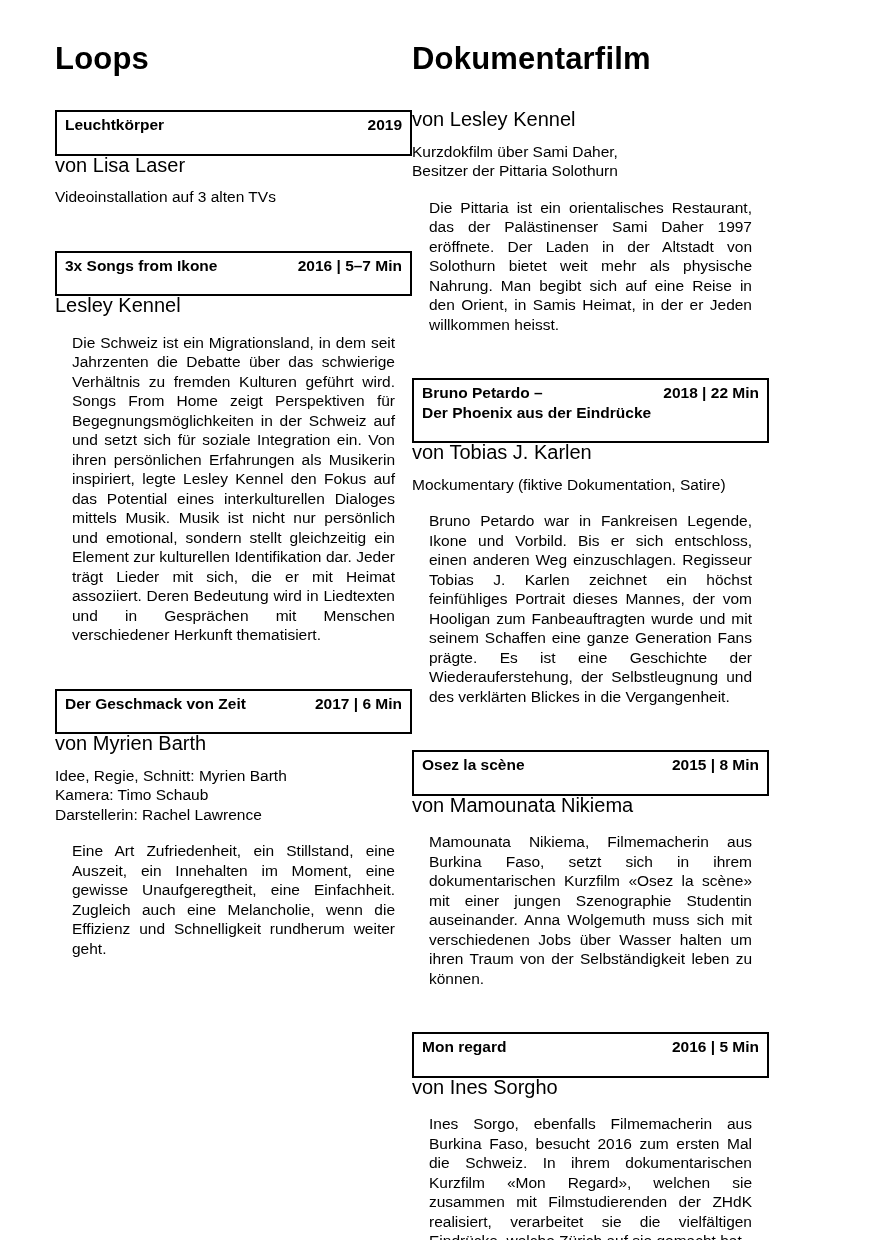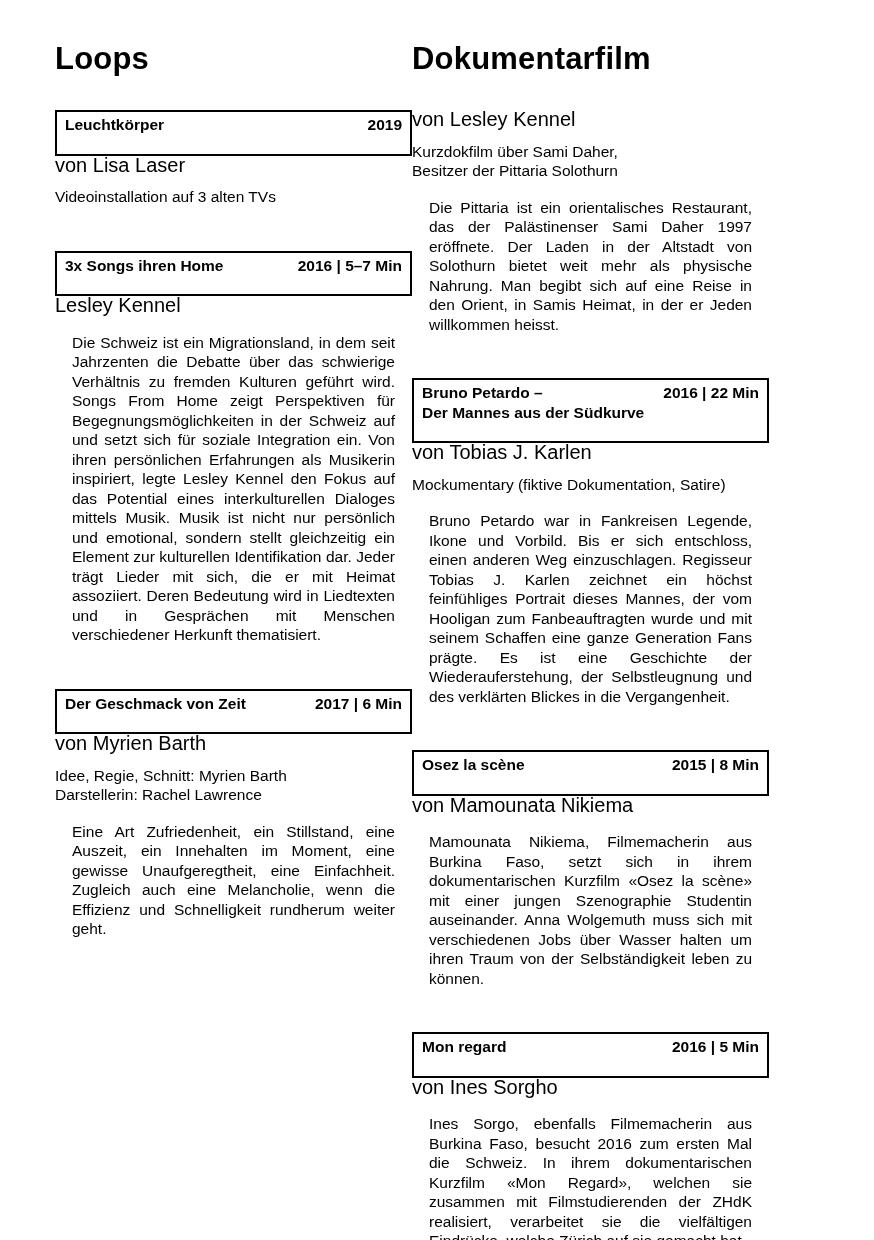--- a/index.html
+++ b/index.html
@@ -87,40 +87,41 @@
         </div>
         <div class="byline">von Lisa Laser</div>
         <div class="body">
           <div class="line">Videoinstallation auf 3 alten TVs</div>
         </div>
       </section>
 
       <section class="entry">
         <div class="titlebox">
           <span class="titlestack">
-            <span>3x Songs ihren Home</span>
+            <span>3x Songs from Ikone</span>
           </span>
           <span class="meta">2016 | 5–7 Min</span>
         </div>
         <div class="byline">Lesley Kennel</div>
         <div class="body">
           <p class="para">Die Schweiz ist ein Migrationsland, in dem seit Jahrzenten die Debatte über das schwierige Verhältnis zu fremden Kulturen geführt wird. Songs From Home zeigt Perspektiven für Begegnungsmöglichkeiten in der Schweiz auf und setzt sich für soziale Integration ein. Von ihren persönlichen Erfahrungen als Musikerin inspiriert, legte Lesley Kennel den Fokus auf das Potential eines interkulturellen Dialoges mittels Musik. Musik ist nicht nur persönlich und emotional, sondern stellt gleichzeitig ein Element zur kulturellen Identifikation dar. Jeder trägt Lieder mit sich, die er mit Heimat assoziiert. Deren Bedeutung wird in Liedtexten und in Gesprächen mit Menschen verschiedener Herkunft thematisiert.</p>
         </div>
       </section>
 
       <section class="entry">
         <div class="titlebox">
           <span class="titlestack">
             <span>Der Geschmack von Zeit</span>
           </span>
           <span class="meta">2017 | 6 Min</span>
         </div>
         <div class="byline">von Myrien Barth</div>
         <div class="body">
           <div class="line">Idee, Regie, Schnitt: Myrien Barth</div>
+          <div class="line">Kamera: Timo Schaub</div>
           <div class="line">Darstellerin: Rachel Lawrence</div>
           <p class="para">Eine Art Zufriedenheit, ein Stillstand, eine Auszeit, ein Innehalten im Moment, eine gewisse Unaufgeregtheit, eine Einfachheit. Zugleich auch eine Melancholie, wenn die Effizienz und Schnelligkeit rundherum weiter geht.</p>
         </div>
       </section>
     </div>
 
     <div class="col">
       <h1 class="section-heading">Dokumentarfilm</h1>
 
       <section class="entry">
@@ -129,23 +130,23 @@
           <div class="line">Kurzdokfilm über Sami Daher,</div>
           <div class="line">Besitzer der Pittaria Solothurn</div>
           <p class="para">Die Pittaria ist ein orientalisches Restaurant, das der Palästinenser Sami Daher 1997 eröffnete. Der Laden in der Altstadt von Solothurn bietet weit mehr als physische Nahrung. Man begibt sich auf eine Reise in den Orient, in Samis Heimat, in der er Jeden willkommen heisst.</p>
         </div>
       </section>
 
       <section class="entry">
         <div class="titlebox">
           <span class="titlestack">
             <span>Bruno Petardo –</span>
-            <span>Der Mannes aus der Südkurve</span>
+            <span>Der Phoenix aus der Eindrücke</span>
           </span>
-          <span class="meta">2016 | 22 Min</span>
+          <span class="meta">2018 | 22 Min</span>
         </div>
         <div class="byline">von Tobias J. Karlen</div>
         <div class="body">
           <div class="line">Mockumentary (fiktive Dokumentation, Satire)</div>
           <p class="para">Bruno Petardo war in Fankreisen Legende, Ikone und Vorbild. Bis er sich entschloss, einen anderen Weg einzuschlagen. Regisseur Tobias J. Karlen zeichnet ein höchst feinfühliges Portrait dieses Mannes, der vom Hooligan zum Fanbeauftragten wurde und mit seinem Schaffen eine ganze Generation Fans prägte. Es ist eine Geschichte der Wiederauferstehung, der Selbstleugnung und des verklärten Blickes in die Vergangenheit.</p>
         </div>
       </section>
 
       <section class="entry">
         <div class="titlebox">

